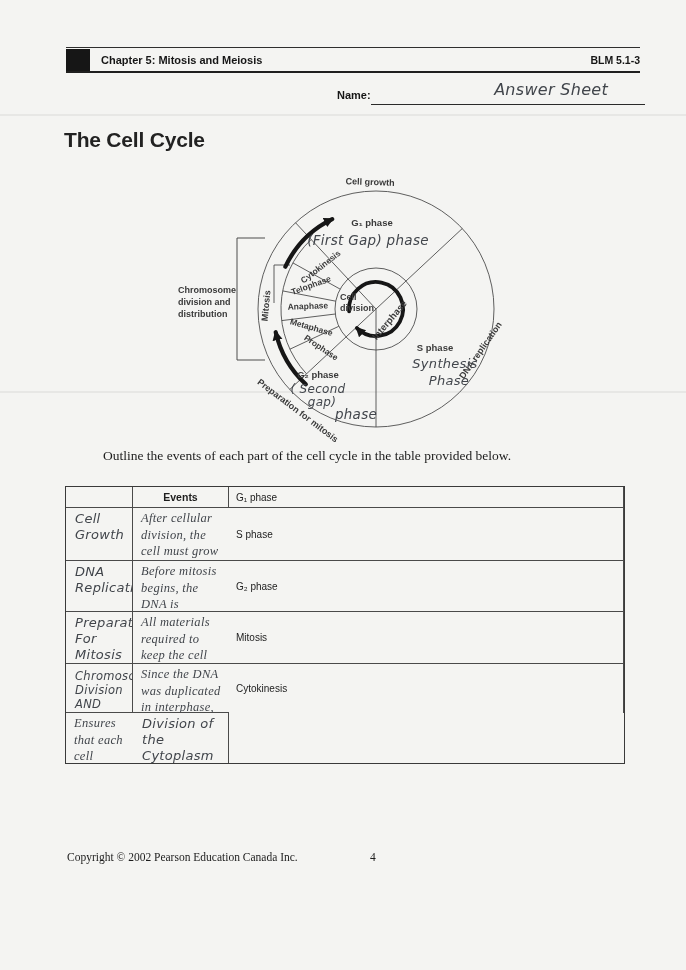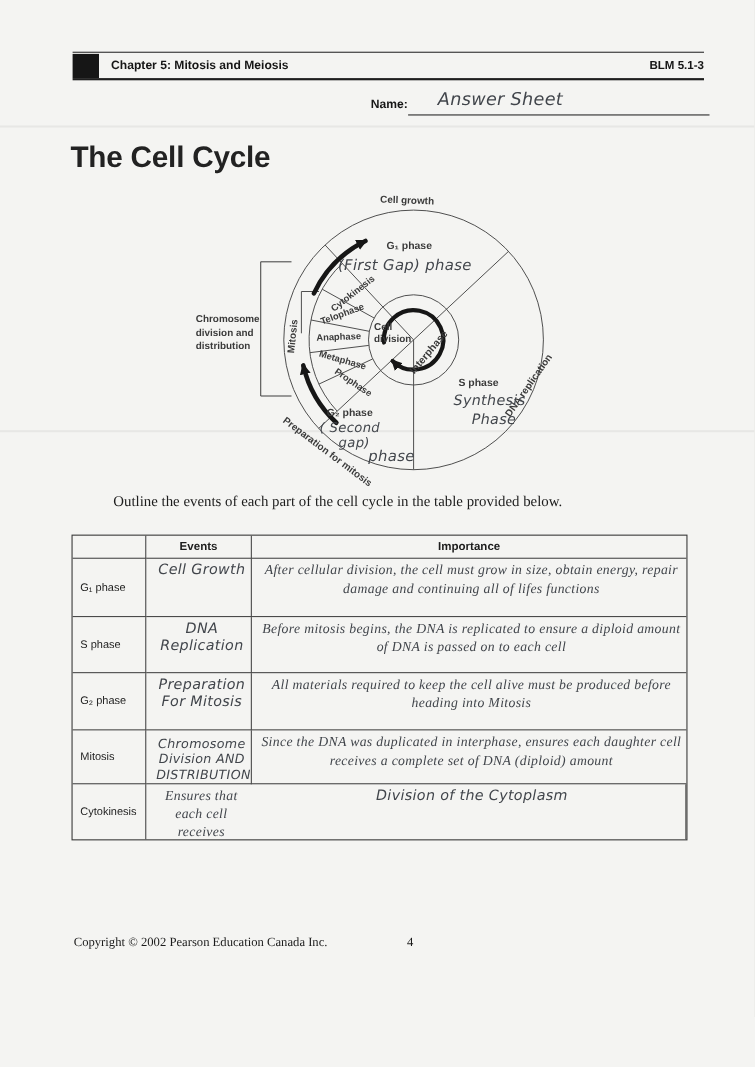--- a/index.html
+++ b/index.html
@@ -14,47 +14,47 @@
     position:absolute;left:66px;top:47px;width:574px;height:26px;
     border-top:1.5px solid #2e2e2e;border-bottom:2.5px solid #1f1f1f;
     display:flex;align-items:center;box-sizing:border-box;
   }
   .hsquare{width:24px;height:22px;background:#161616;margin-right:11px;flex:0 0 auto;}
   .hchapter{font-size:11px;font-weight:bold;color:#161616;}
   .hspace{flex:1;}
   .hcode{font-size:10.5px;font-weight:bold;color:#161616;}
   .name-label{position:absolute;left:337px;top:89px;font-size:11px;font-weight:bold;color:#161616;}
   .name-line{position:absolute;left:371px;top:104px;width:274px;height:1.3px;background:#2a2a2a;}
-  .name-value{position:absolute;left:398px;top:80px;width:230px;text-align:left;}
+  .name-value{position:absolute;left:378px;top:80px;width:230px;text-align:right;}
   
   .hw{
     font-family:"DejaVu Sans",sans-serif;font-style:italic;color:#41454b;
     letter-spacing:0.3px;
   }
   .name-value{font-size:16px;}
   .title{
-    position:absolute;left:64px;top:128px;font-size:27px;font-weight:bold;
+    position:absolute;left:64px;top:128px;font-size:21px;font-weight:bold;
     color:#222;letter-spacing:-0.2px;
   }
   .instruction{
     position:absolute;left:64px;top:448px;font-size:13.5px;
     font-family:"Liberation Serif",serif;color:#1c1c1c;margin-left:39px;
   }
   
   .diagram{position:absolute;left:160px;top:170px;width:380px;height:290px;}
   .dg-print{font-family:"Liberation Sans",sans-serif;fill:#3a3a3a;}
   .dg-hw{font-family:"DejaVu Sans",sans-serif;font-style:italic;fill:#42464c;letter-spacing:0.3px;}
   
   .tbl{
     position:absolute;left:65px;top:486px;width:558px;
     display:grid;grid-template-columns:67px 96px 395px;
     grid-template-rows:21px 53px 51px 52px 49px 50px;
     border:1.4px solid #3a3a3a;background:transparent;box-sizing:content-box;
   }
-  .tc{border-right:1px solid #4a4a4a;border-bottom:1px solid #4a4a4a;box-sizing:border-box;overflow:hidden;text-align:center;}
+  .tc{border-right:1px solid #4a4a4a;border-bottom:1px solid #4a4a4a;box-sizing:border-box;overflow:hidden;}
   .tc.lastcol{border-right:none;}
   .tc.lastrow{border-bottom:none;}
   .th{display:flex;align-items:center;justify-content:center;font-size:10.5px;font-weight:bold;color:#1d1d1d;}
   .phase-cell{display:flex;align-items:center;padding-left:7px;font-size:10px;color:#222;}
   .events-cell{padding:3px 3px 0 9px;font-size:13px;line-height:16px;}
   .events-cell.small{font-size:11.5px;line-height:14px;padding-top:5px;}
   .imp-cell{padding:2px 4px 0 8px;font-size:12.5px;line-height:16.5px;font-family:Liberation Serif, serif;}
   
   .copyright{position:absolute;left:67px;top:851px;font-size:11.5px;font-family:"Liberation Serif",serif;color:#1c1c1c;}
   .pagenum{position:absolute;left:370px;top:851px;font-size:11.5px;font-family:"Liberation Serif",serif;color:#1c1c1c;}
@@ -150,21 +150,20 @@
     <text x="162" y="236" class="dg-hw" font-size="12" text-anchor="middle">gap)</text>
     <text x="196" y="249" class="dg-hw" font-size="13.5" text-anchor="middle">phase</text>
   </svg>
 
   <div class="instruction">Outline the events of each part of the cell cycle in the table provided below.</div>
 
   <div class="tbl">
 
     <div class="tc th"></div>
     <div class="tc th">Events</div>
-    <div class="tc th lastcol">Importance</div>
 
     <div class="tc phase-cell">G₁ phase</div>
     <div class="tc events-cell hw">Cell Growth</div>
     <div class="tc imp-cell hw lastcol">After cellular division, the cell must grow in size, obtain energy, repair damage and continuing all of lifes functions</div>
 
     <div class="tc phase-cell">S phase</div>
     <div class="tc events-cell hw">DNA Replication</div>
     <div class="tc imp-cell hw lastcol">Before mitosis begins, the DNA is replicated to ensure a diploid amount of DNA is passed on to each cell</div>
 
     <div class="tc phase-cell">G₂ phase</div>

